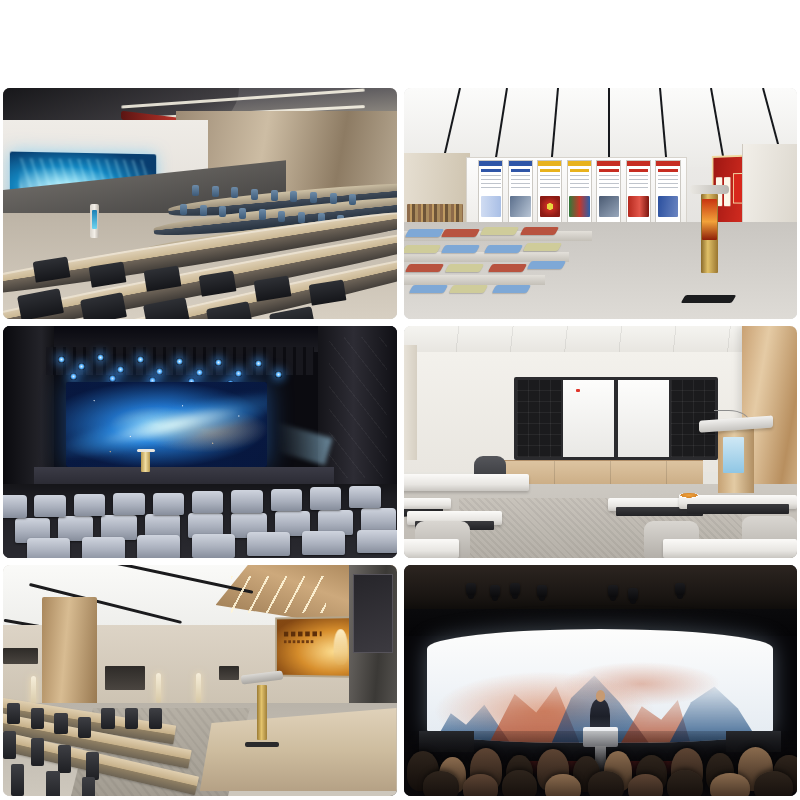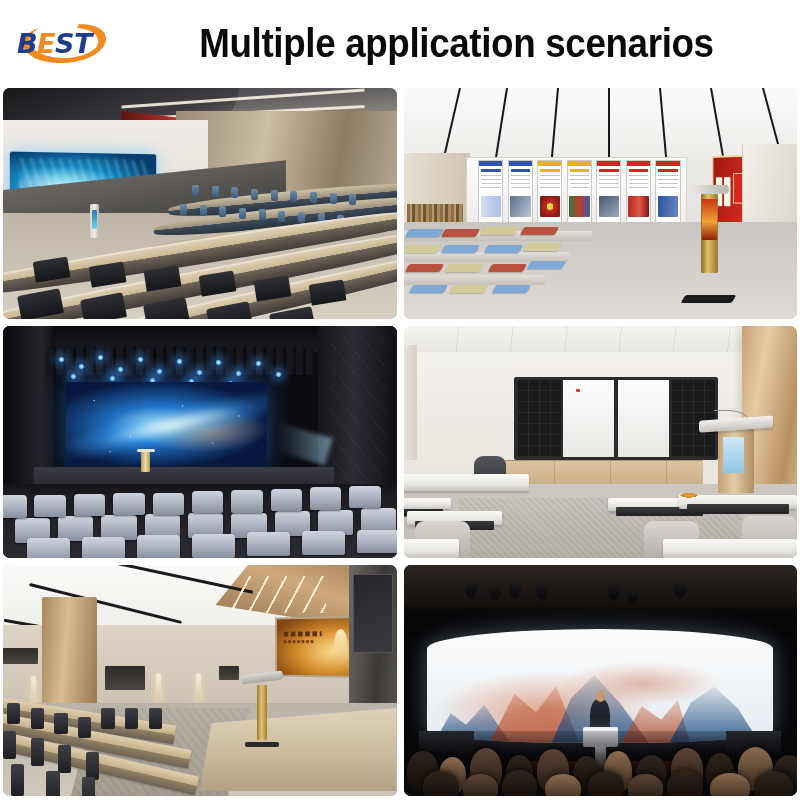--- a/index.html
+++ b/index.html
@@ -631,33 +631,20 @@
     box-shadow: 0 -2px 5px rgba(0,0,0,.5);
   }
   .c6 .head.l { background: linear-gradient(180deg,#8a6b4e,#3a2a1e); }
   .c6 .head.d { background: linear-gradient(180deg,#2e241c,#120d0a); }
 </style>
 </head>
 <body>
 
 <div class="page">
 
-  <div class="header">
-
-    <div class="logo">
-      <svg class="logo-swoosh" viewBox="0 0 92 46">
-        <path d="M60 4 C 84 4, 92 16, 84 27 C 78 36, 62 43, 42 43 C 22 43, 6 36, 4 25
-                 C 3 18, 10 11, 20 8 C 12 13, 9 19, 11 24 C 14 32, 29 38, 45 38
-                 C 61 38, 76 32, 79 24 C 81 16, 73 9, 58 8 Z" fill="#f18b1f"></path>
-      </svg>
-      <div class="logo-text"><span class="lb">B</span><span class="lo">E</span><span class="lb">S</span><span class="lb">T</span></div>
-    </div>
-
-    <div class="page-title">Multiple application scenarios</div>
-  </div>
 
   <div class="grid">
 
     <div class="cell" title="Tiered lecture hall with large blue LED wall display, wooden desks and blue seats" aria-label="Tiered lecture hall with large blue LED wall display, wooden desks and blue seats">
       <div class="scene c1">
         <div class="ceiling"></div>
         <div class="ceil-dark"></div>
         <div class="ceil-strip" style="left:30%;top:4%;width:62%;transform:rotate(-4deg)"></div>
         <div class="ceil-strip" style="left:34%;top:10%;width:58%;transform:rotate(-3deg)"></div>
         <div class="ceil-strip" style="left:40%;top:16%;width:54%;transform:rotate(-2deg)"></div>

